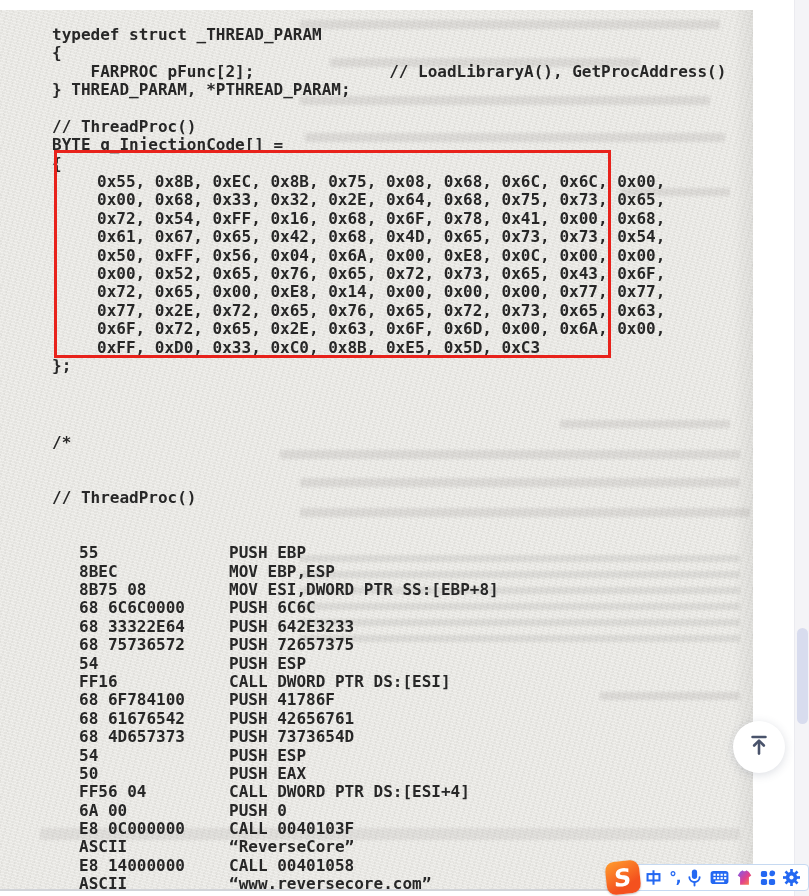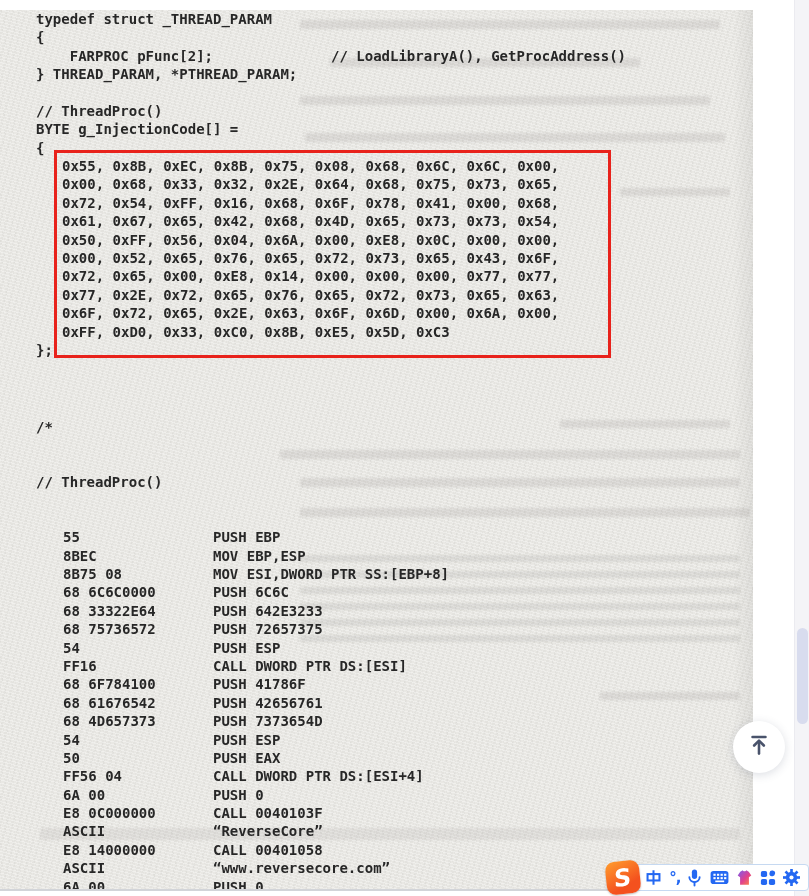--- a/index.html
+++ b/index.html
@@ -7,24 +7,24 @@
         font-family:"DejaVu Sans",sans-serif;}
   
   .scan{position:absolute;left:0;top:10px;width:753px;height:879px;
         background-color:#e9e8e4;border-bottom:2px solid #d2d4d8;overflow:hidden;
         background-image:
           repeating-linear-gradient(15deg, rgba(255,255,255,0.35) 0 1px, transparent 1px 3px),
           repeating-linear-gradient(105deg, rgba(160,158,152,0.07) 0 2px, transparent 2px 6px),
           repeating-linear-gradient(75deg, rgba(140,140,135,0.05) 0 1px, transparent 1px 4px);}
   .scan::after{content:"";position:absolute;right:0;top:0;bottom:0;width:20px;
         background:linear-gradient(to right, transparent, rgba(0,0,0,0.055));}
-  .mono{font-family:"DejaVu Sans Mono","Liberation Mono",monospace;font-size:14px;
-        line-height:18.4px;font-weight:bold;color:#272727;white-space:pre;margin:0;}
+  .mono{font-family:"DejaVu Sans Mono","Liberation Mono",monospace;font-size:16px;
+        line-height:18.4px;font-weight:bold;color:#272727;white-space:pre;margin:16px;}
   .struct-pre{position:absolute;left:36px;top:0;}
-  .hex-pre{position:absolute;left:62px;top:147px;}
+  .hex-pre{position:absolute;left:81px;top:147px;}
   .close-brace{position:absolute;left:36px;top:331px;}
   .highlight-box{position:absolute;left:54px;top:140px;width:557px;height:208px;
         border:3px solid #e8221b;box-sizing:border-box;}
   .disasm{position:absolute;left:36px;top:371px;}
   .disasm .dline{height:18.4px;white-space:pre;}
   .arow{padding-left:27px;height:18.4px;white-space:pre;}
   .ab{display:inline-block;width:150px;}
   
   .bleed{position:absolute;filter:blur(1.6px);background:rgba(125,124,118,0.15);border-radius:2px;}
   .bleed-rows{position:absolute;filter:blur(1.4px);border-radius:2px;

